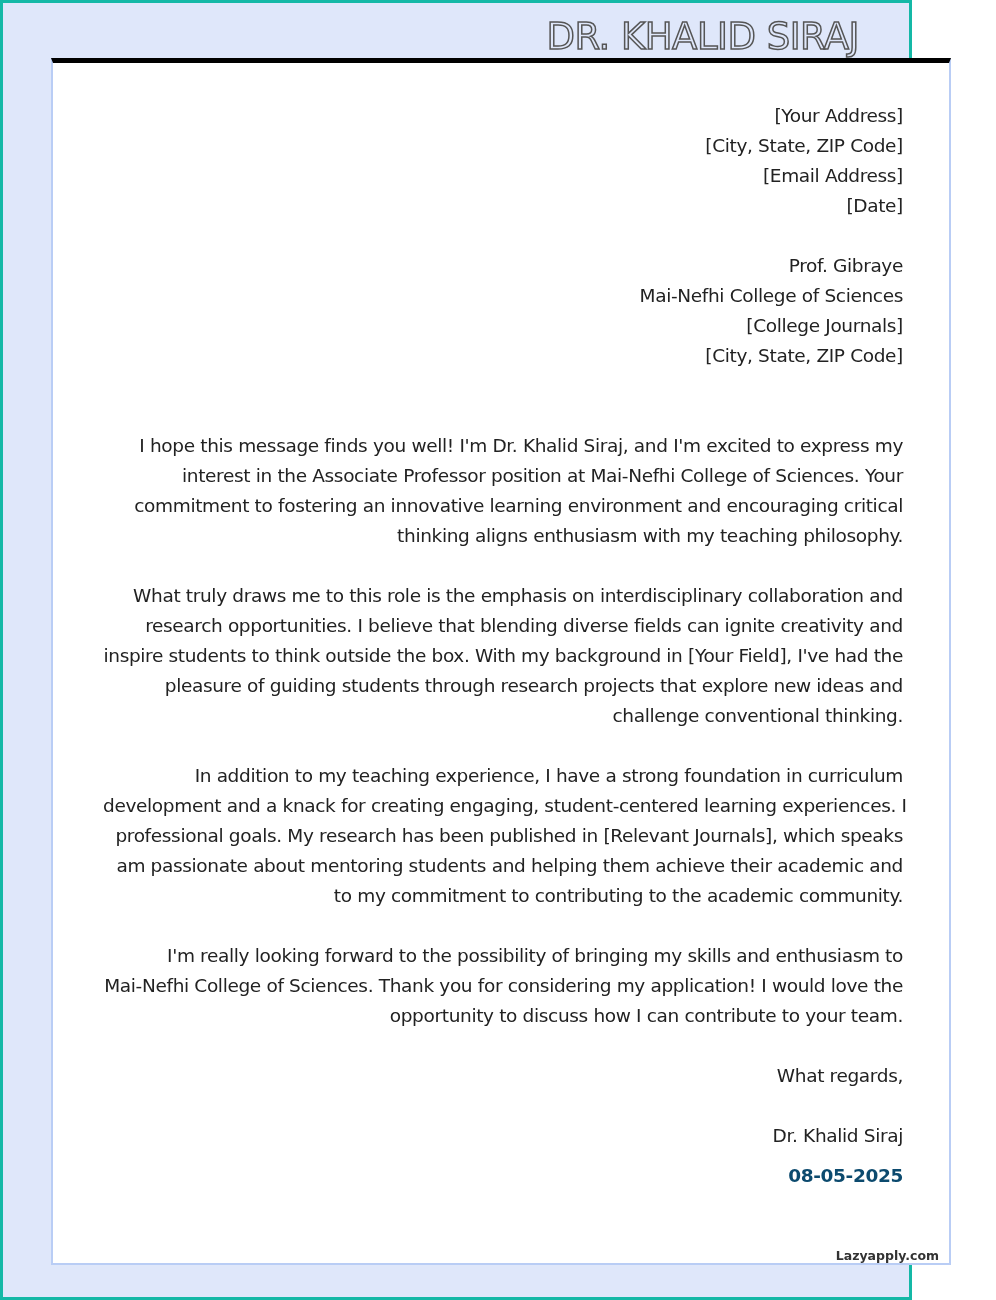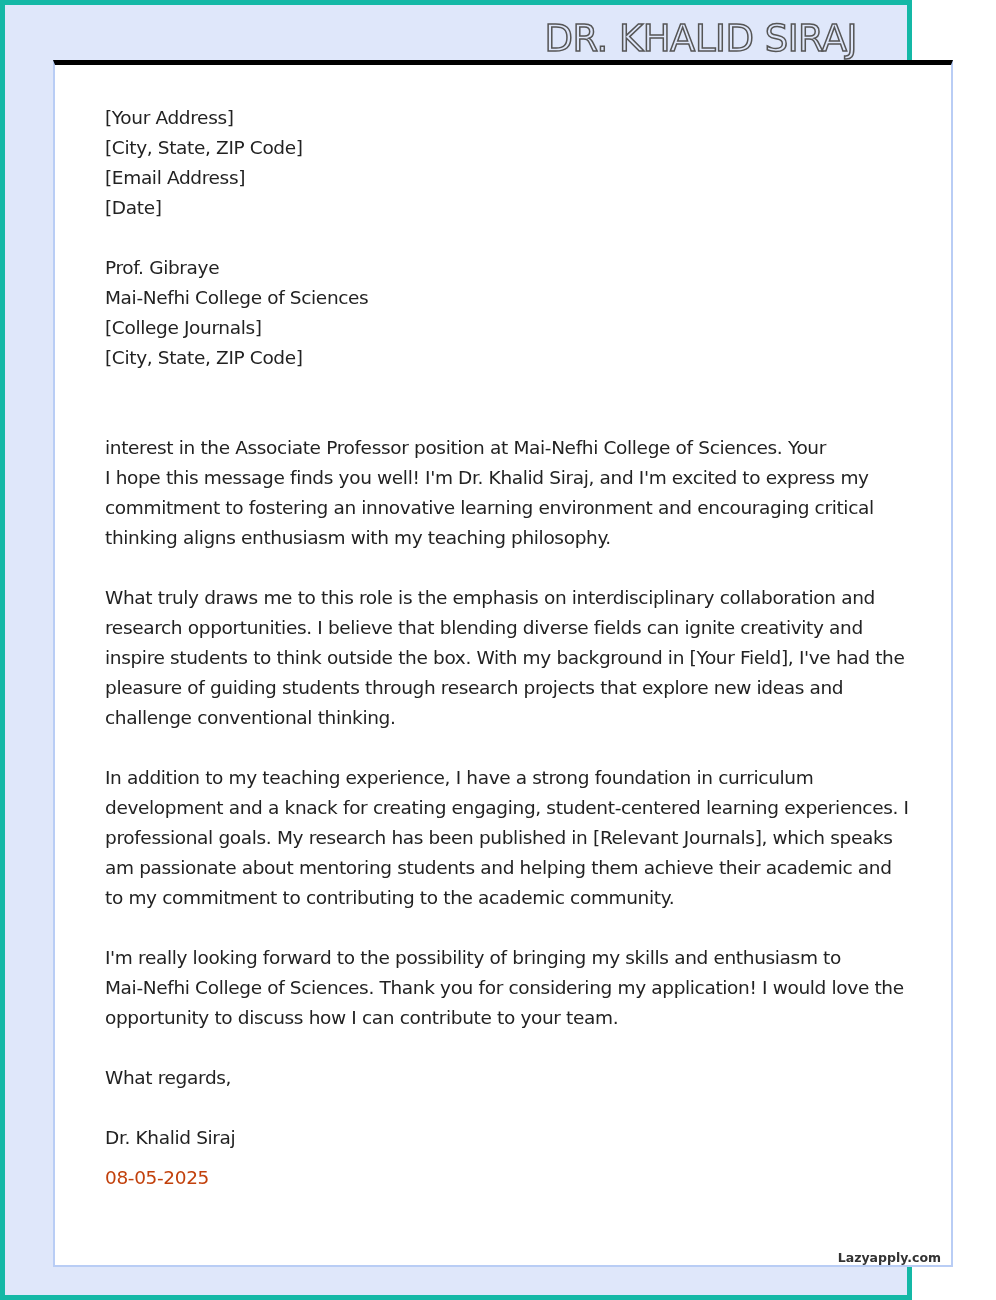--- a/index.html
+++ b/index.html
@@ -4,21 +4,21 @@
 <style>
   html, body { margin: 0; padding: 0; }
   body {
     width: 996px; height: 1300px; overflow: hidden;
     font-family: "DejaVu Sans", sans-serif;
   }
   .frame {
     position: absolute; left: 0; top: 0;
     width: 912px; height: 1300px;
     box-sizing: border-box;
-    border: 5px solid #14b8a6;
+    border: 3px solid #14b8a6;
     background: #dfe7fa;
   }
   .title {
     position: absolute; right: 50px; top: 12px;
     font-family: "DejaVu Sans", sans-serif;
     font-size: 37px; line-height: 44px;
     letter-spacing: -0.5px;
     color: #dfe7fa;
     -webkit-text-stroke: 1.5px #555;
     white-space: nowrap;
@@ -31,24 +31,24 @@
     border-top: 5px solid #000;
     border-left: 2px solid #b9cdf5;
     border-right: 2px solid #b9cdf5;
     border-bottom: 2px solid #b9cdf5;
   }
   .content {
     position: absolute; left: 50px; top: 38px; width: 800px;
     font-size: 18.5px; line-height: 30px; color: #222;
     letter-spacing: -0.35px;
   }
-  .content .line { display: block; white-space: nowrap; }
+  .content .line { display: block; white-space: nowrap; text-align: right; }
   .content .gap { height: 30px; }
   .content p { margin: 0; }
-  .date { color: #c2410c; }
+  .date { color: #0c4a6e; font-weight: bold; }
   .footer {
     position: absolute; right: 10px; bottom: 0px;
     font-size: 12.5px; color: #333; font-weight: bold;
   }
 </style>
 </head>
 <body>
 
 <div class="frame">
   <div class="title">DR. KHALID SIRAJ</div>
@@ -68,22 +68,22 @@
         <span class="line">Prof. Gibraye</span>
         <span class="line">Mai-Nefhi College of Sciences</span>
         <span class="line">[College Journals]</span>
         <span class="line">[City, State, ZIP Code]</span>
       </div>
       <div class="gap"></div>
 
       <div class="gap"></div>
 
       <p>
+        <span class="line">I hope this message finds you well! I'm Dr. Khalid Siraj, and I'm excited to express my</span>
         <span class="line">interest in the Associate Professor position at Mai-Nefhi College of Sciences. Your</span>
-        <span class="line">I hope this message finds you well! I'm Dr. Khalid Siraj, and I'm excited to express my</span>
         <span class="line">commitment to fostering an innovative learning environment and encouraging critical</span>
         <span class="line">thinking aligns enthusiasm with my teaching philosophy.</span>
       </p>
       <div class="gap"></div>
 
       <p>
         <span class="line">What truly draws me to this role is the emphasis on interdisciplinary collaboration and</span>
         <span class="line">research opportunities. I believe that blending diverse fields can ignite creativity and</span>
         <span class="line">inspire students to think outside the box. With my background in [Your Field], I've had the</span>
         <span class="line">pleasure of guiding students through research projects that explore new ideas and</span>

